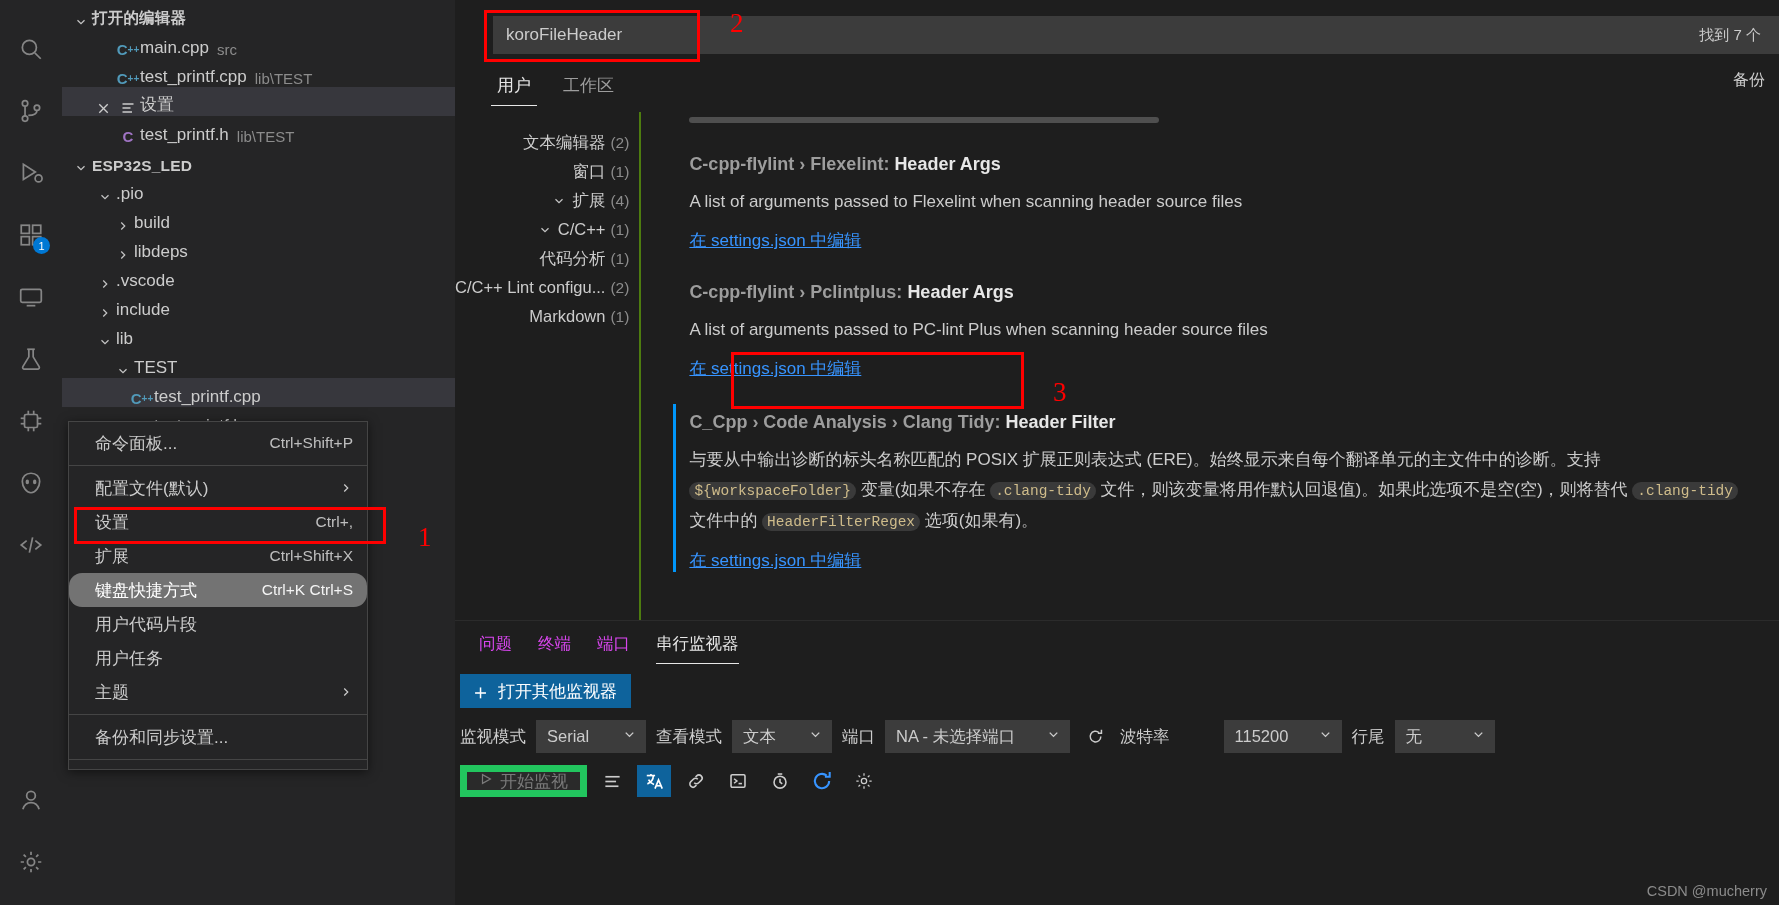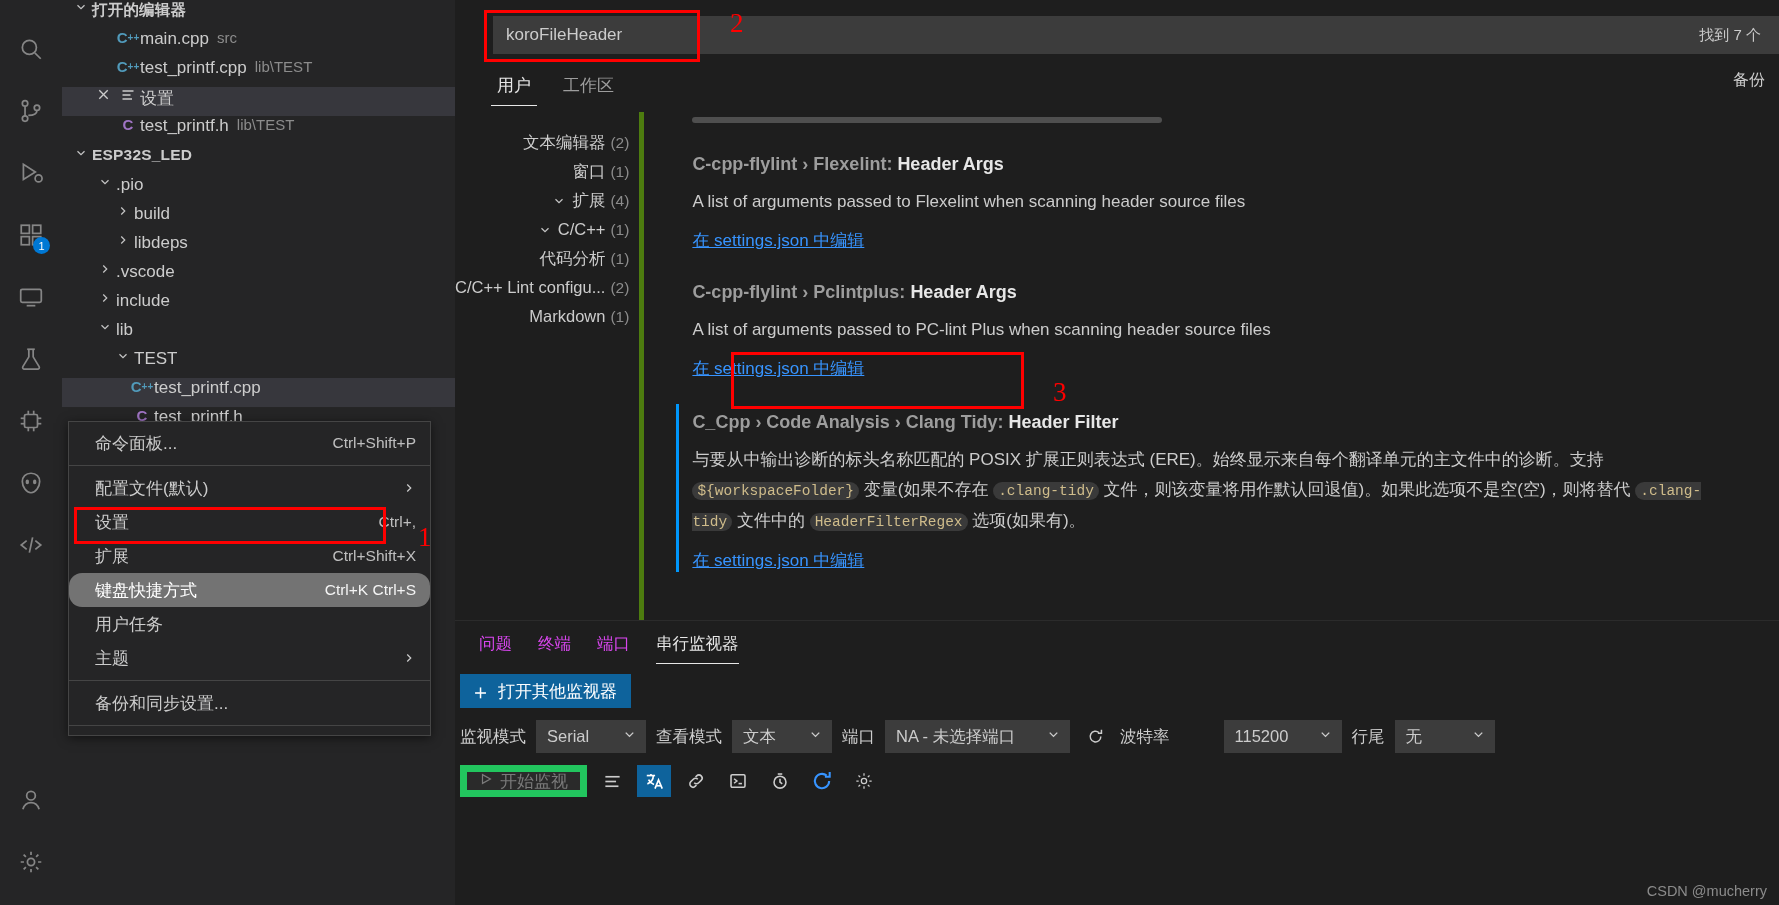--- a/index.html
+++ b/index.html
@@ -25,37 +25,37 @@
     font-family: "Liberation Sans", sans-serif;
   }
   .act-spacer { flex: 1 1 auto; }
 
   
   #sidebar {
     position: absolute; left: 62px; top: 0; width: 393px; height: 905px;
     background: #252526; overflow: hidden;
   }
   .tree-row {
-    height: 29px; display: flex; align-items: flex-start; color: #cccccc;
+    height: 29px; display: flex; align-items: flex-end; color: #cccccc;
     font-size: 17px; white-space: nowrap; padding-right: 8px;
   }
   .tree-row.section { font-weight: bold; font-size: 15.5px; letter-spacing: .2px; }
   .tree-row.selected { background: #37373d; }
   .chev { width: 22px; display:inline-flex; align-items:center; justify-content:center; color:#c5c5c5; flex: none;}
   .chev svg { display:block; }
   .ficon { width: 24px; display:inline-flex; align-items:center; justify-content:center; flex:none; font-weight:bold; font-size:15px;}
   .cpp-ico { color: #519aba; }
   .h-ico { color: #a074c4; }
   .desc { color: #8c8c8c; font-size: 15px; margin-left: 8px; }
   .close-x { width:26px; display:inline-flex; align-items:center; justify-content:center; color:#cccccc; flex:none; }
   .settings-ico { width:24px; display:inline-flex; align-items:center; justify-content:center; flex:none; color:#cccccc;}
 
   
   #ctxmenu {
-    position: absolute; left: 68px; top: 421px; width: 363px;
+    position: absolute; left: 68px; top: 421px; width: 300px;
     background: #252526; border: 1px solid #454545; box-shadow: 0 2px 10px rgba(0,0,0,.55);
     padding: 4px 0; z-index: 40;
   }
   .mi { height: 34px; display:flex; align-items:center; padding: 0 14px 0 26px; font-size: 17px; color: #cccccc; white-space: nowrap; }
   .mi.sel { background: #737373; color: #ffffff; border-radius: 13px; }
   .mi .key { margin-left: auto; color: #cccccc; font-size: 15.5px; opacity: .92; }
   .mi .submenu-arrow { margin-left: auto; color:#cccccc; display:inline-flex; }
   .mi-sep { height: 1px; background: #454545; margin: 5px 0; }
 
   
@@ -75,21 +75,21 @@
   #settings-tabs { position:absolute; left: 36px; top: 70px; display:flex; gap: 20px; }
   .stab { font-size: 17px; color: #9d9d9d; padding: 4px 6px 9px 6px; position: relative; }
   .stab.active { color: #e7e7e7; }
   .stab.active::after { content:""; position:absolute; left:0; right:0; bottom:0; height:1px; background:#e7e7e7; }
   #backup-btn {
     position:absolute; right: 14px; top: 70px; font-size: 16px; color:#cccccc; white-space:nowrap;
   }
   #settings-body { position:absolute; left: 0; top: 112px; right: 0; bottom: 0; display:flex; }
   #toc {
     width: 265px; padding-top: 16px; font-size: 16.5px; color:#cccccc;
-    border-right: 5px solid #4d7c0f;
+    border-right: 2px solid #4d7c0f;
   }
   .toc-row { height: 29px; display:flex; align-items:center; justify-content:flex-end; padding-right: 10px; white-space:nowrap; }
   .toc-row .cnt { color:#8c8c8c; margin-left: 5px; font-size:15.5px; }
   .toc-chev { margin-right: 6px; display:inline-flex; color:#c5c5c5; }
 
   #settings-list { flex: 1 1 auto; position: relative; overflow: hidden; padding-top: 8px; }
   #h-scroll { position:absolute; left: 48px; top: 5px; width: 470px; height: 6px; background:#4f4f4f; border-radius:3px; }
   .setting-item { padding: 14px 40px 6px 48px; position: relative; }
   .setting-item.modified { }
   .setting-item.modified::before {
@@ -374,20 +374,23 @@
     </div>
     <div class="mi">
       <span>扩展</span>
       <span class="key">Ctrl+Shift+X</span>
     </div>
     <div class="mi sel">
       <span>键盘快捷方式</span>
       <span class="key" style="color:#fff;">Ctrl+K Ctrl+S</span>
     </div>
     <div class="mi">
+      <span>用户代码片段</span>
+    </div>
+    <div class="mi">
       <span>用户任务</span>
     </div>
     <div class="mi">
       <span>主题</span>
       <span class="submenu-arrow">
           <svg width="14" height="14" viewBox="0 0 16 16" fill="none" stroke="currentColor" stroke-width="1.4">
             <polyline points="6,4 10,8 6,12"></polyline>
           </svg>
         </span>
     </div>

